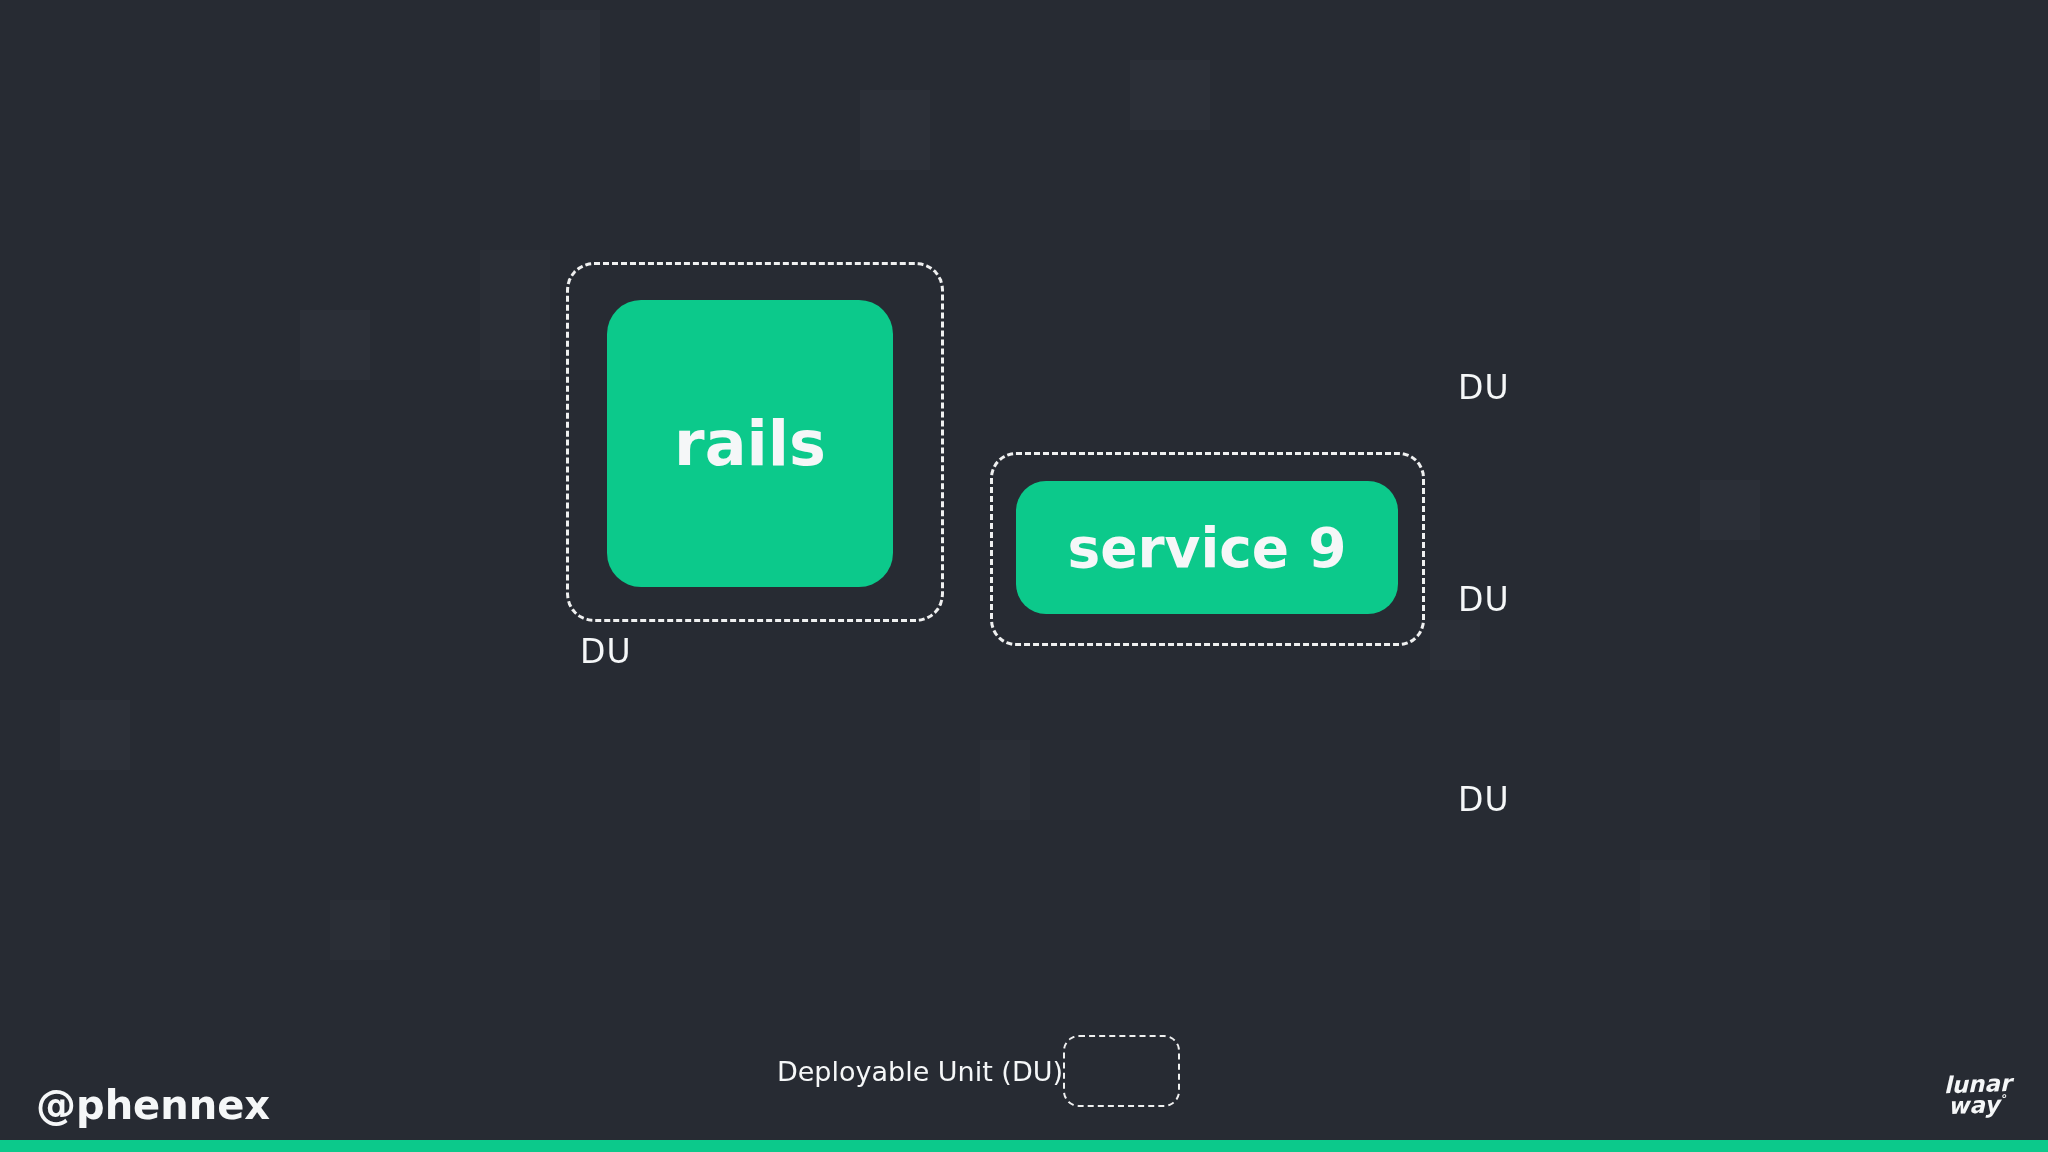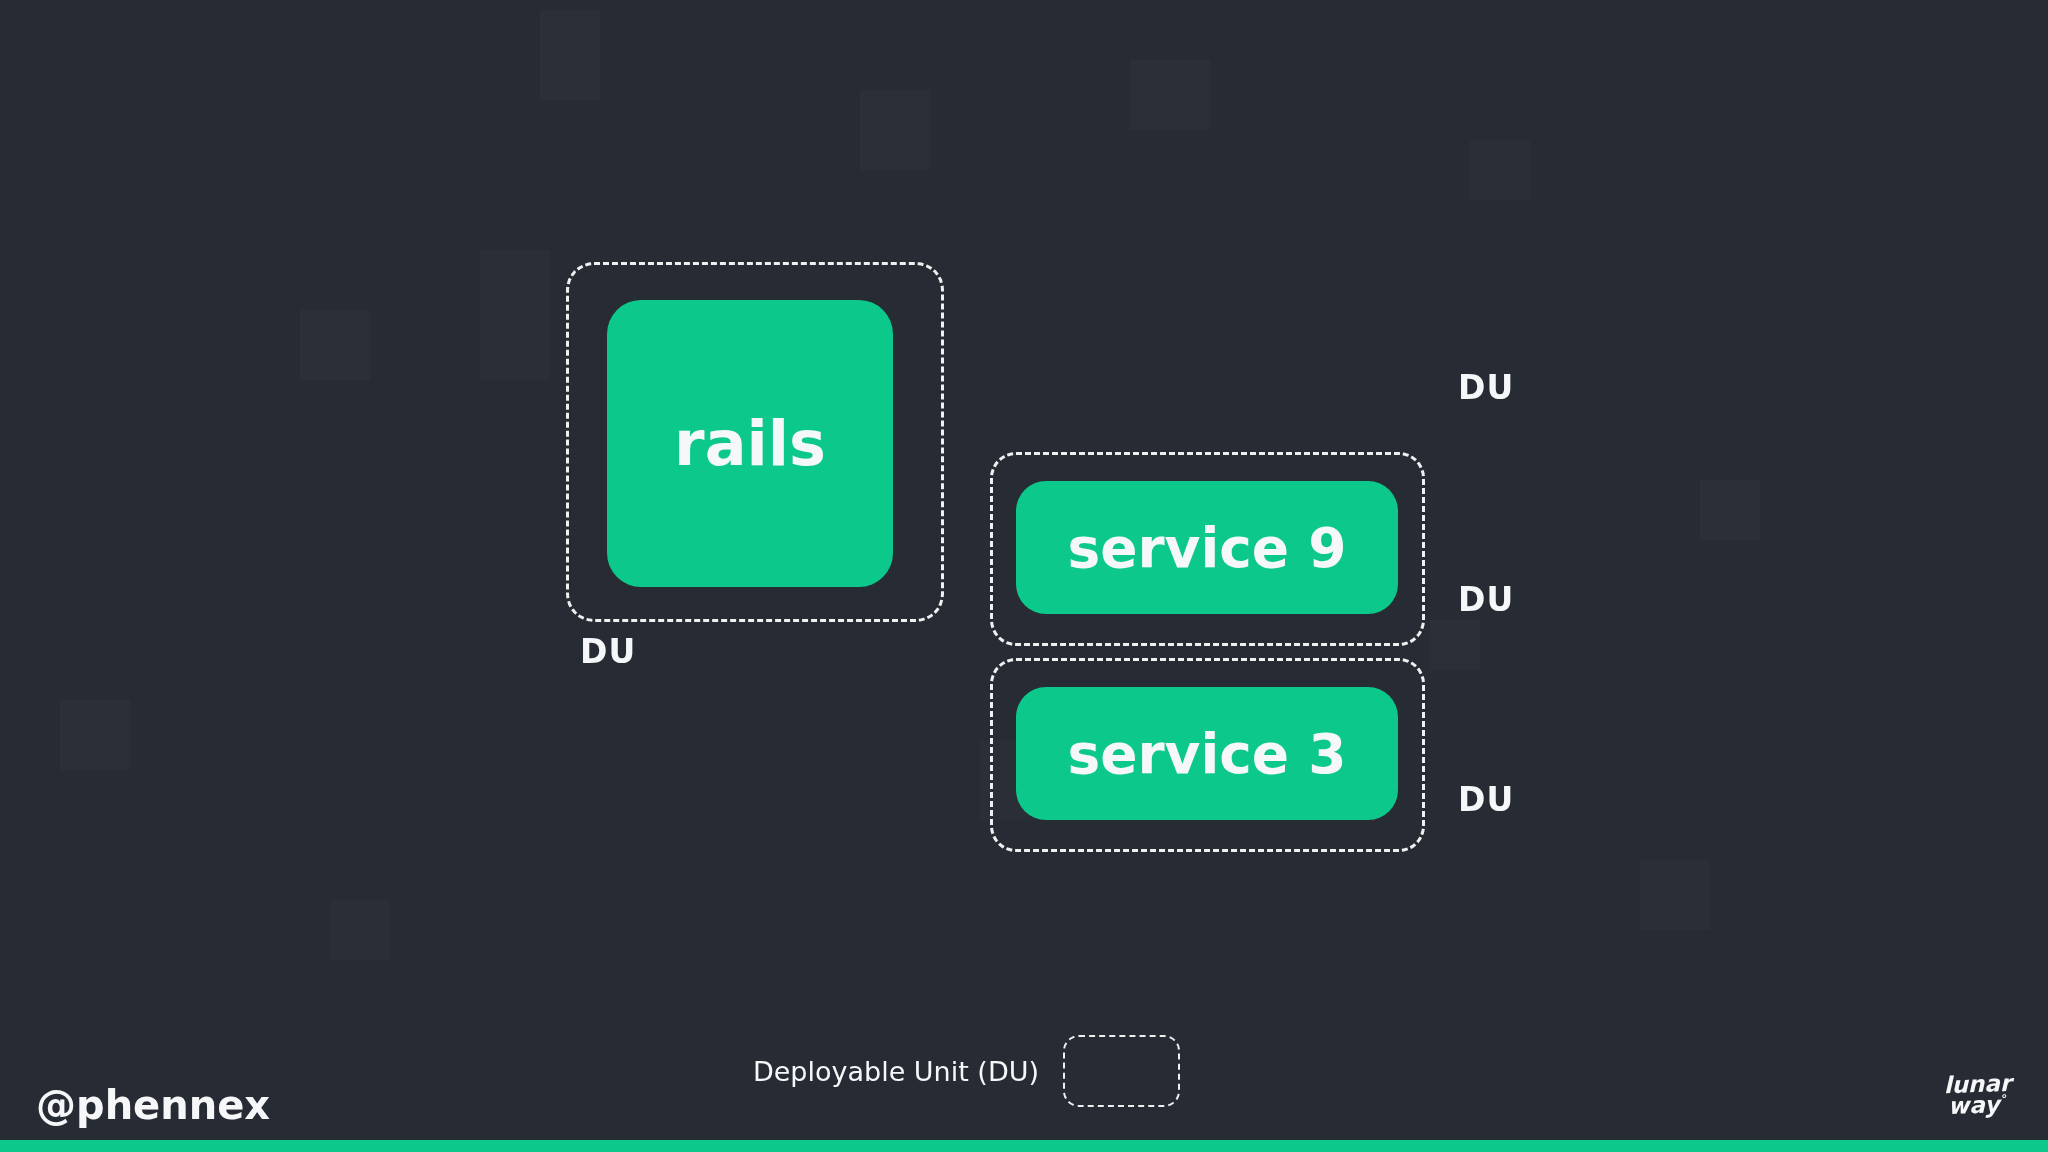--- a/index.html
+++ b/index.html
@@ -81,37 +81,35 @@
     width: 382px; height: 133px;
     border-radius: 30px;
     font-size: 55px;
   }
 
   .du-caption {
     position: absolute;
     color: var(--text);
     font-size: 33px;
     letter-spacing: 1px;
-    font-weight: bold;
   }
   .du-rails { left: 580px; top: 632px; }
   .du-s1 { left: 1458px; top: 368px; }
   .du-s2 { left: 1458px; top: 580px; }
   .du-s3 { left: 1458px; top: 780px; }
 
   .legend {
     position: absolute;
     top: 1035px;
     left: 0;
     width: 1180px;
     height: 72px;
     display: flex;
     align-items: center;
     justify-content: flex-end;
-    gap: 24px;
   }
   .legend-label {
     color: var(--text);
     font-size: 27px;
   }
   .legend-box {
     width: 117px;
     height: 72px;
     border: 2.5px dashed var(--dash);
     border-radius: 16px;
@@ -167,25 +165,20 @@
 
   <div class="du-caption du-s1">DU</div>
 
   <div class="du-group service-group sg-2">
     <div class="green-box service-box">
       <span>service 9</span>
     </div>
   </div>
   <div class="du-caption du-s2">DU</div>
 
-  <div class="du-group service-group sg-3">
-    <div class="green-box service-box">
-      <span>service 3</span>
-    </div>
-  </div>
   <div class="du-caption du-s3">DU</div>
 
   <div class="legend">
     <span class="legend-label">Deployable Unit (DU)</span>
     <div class="legend-box"></div>
   </div>
 
   <div class="handle">@phennex</div>
 
   <div class="logo">

